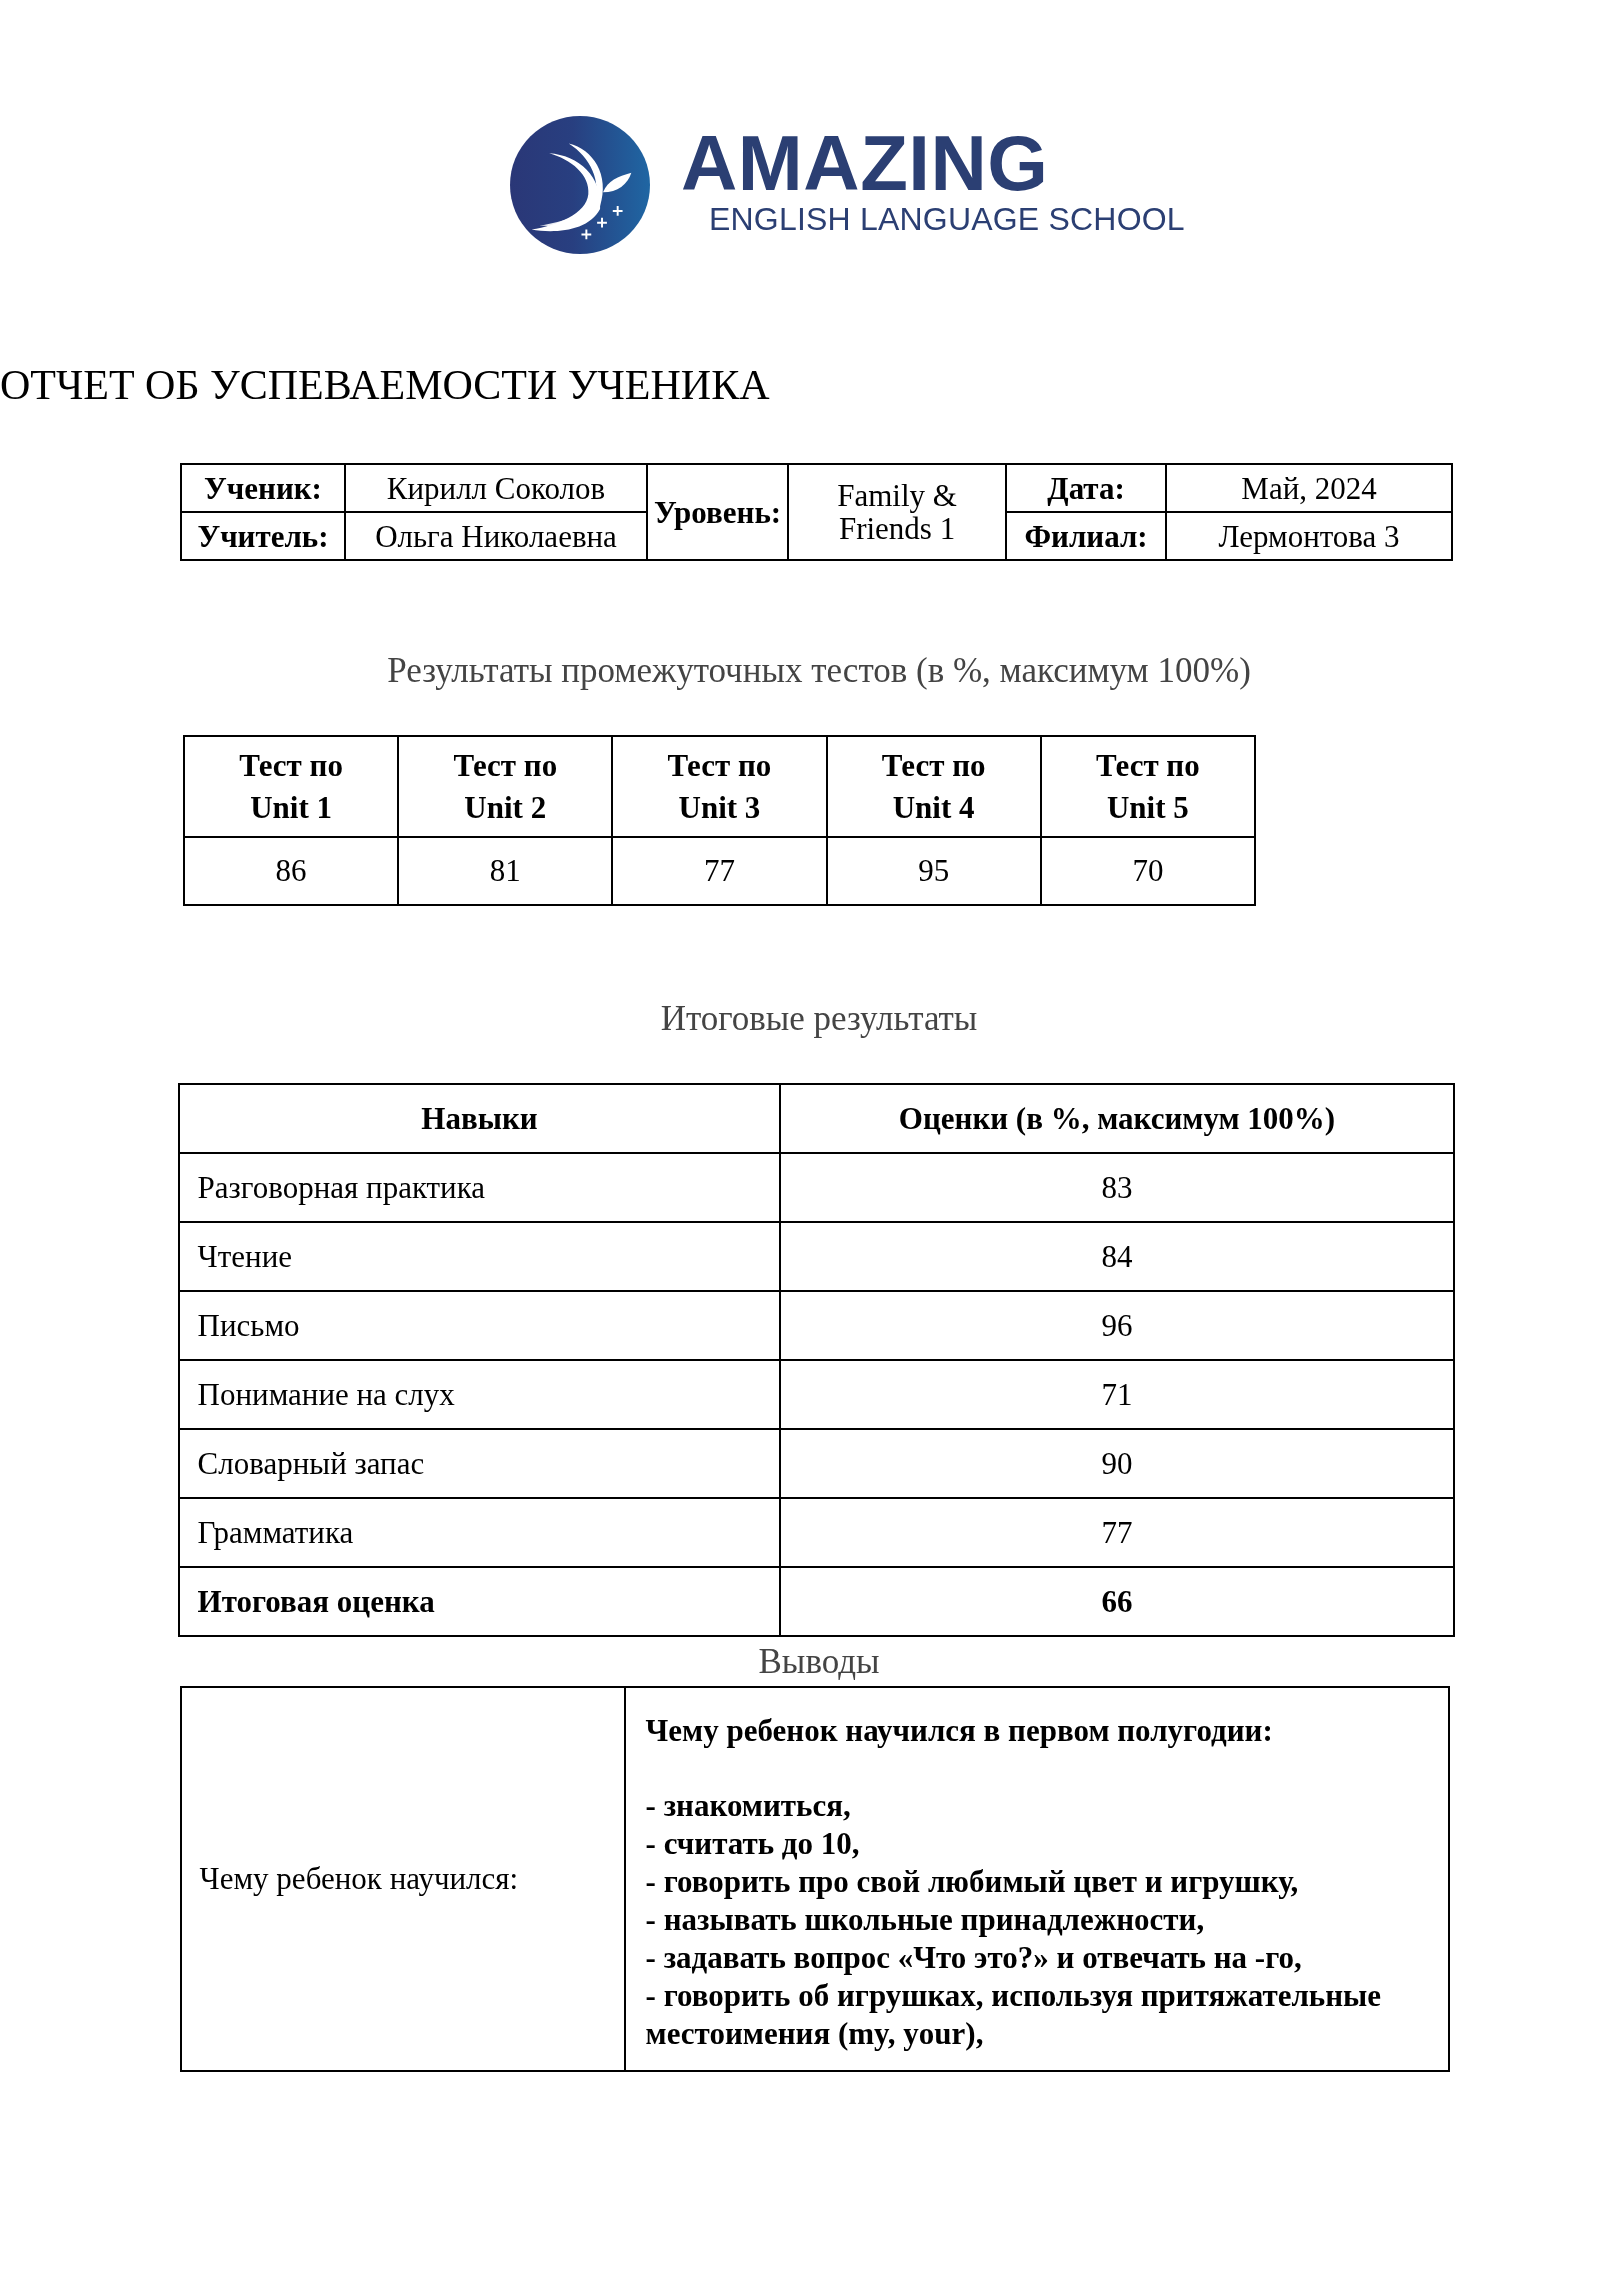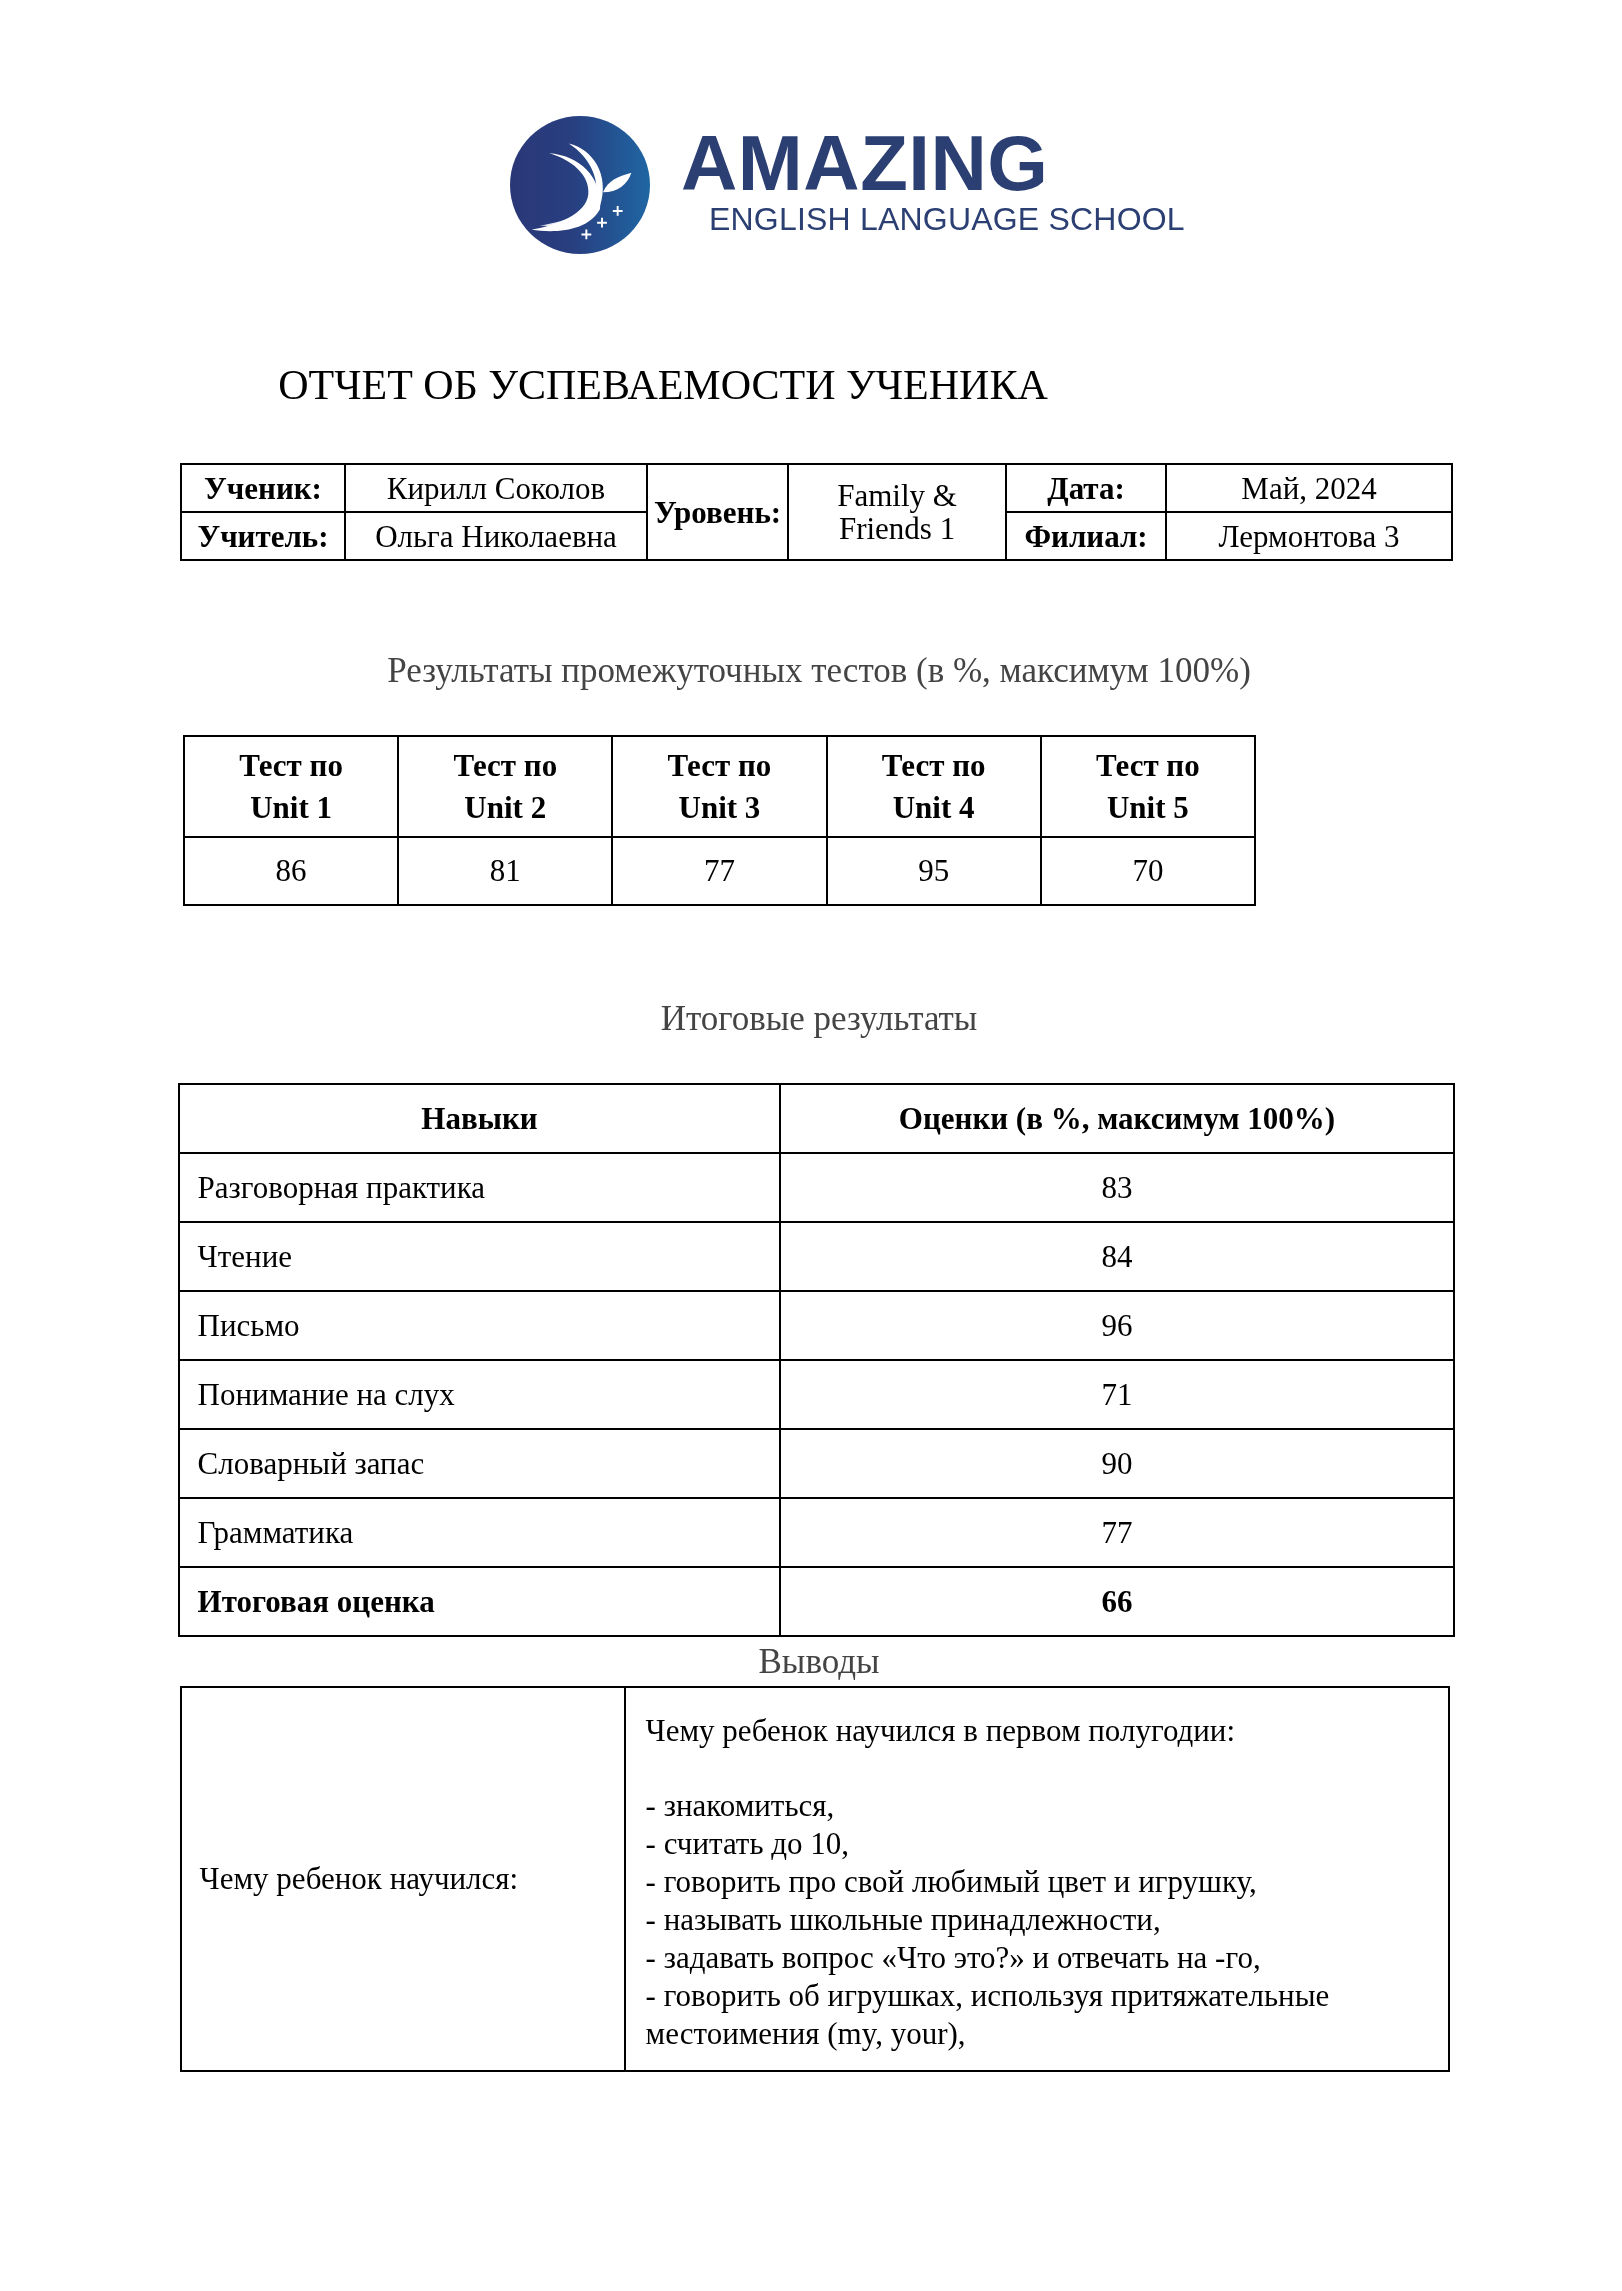--- a/index.html
+++ b/index.html
@@ -9,21 +9,21 @@
     
     .logo { position: absolute; left: 510px; top: 116px; width: 627px; height: 141px; }
     .logo-circle { position: absolute; left: 0; top: 0; width: 140px; height: 138px; border-radius: 50%;
       background: linear-gradient(90deg, #2a3777 0%, #283f80 45%, #1f66a3 100%); overflow: hidden; }
     .logo-circle svg { position: absolute; left: 0; top: 0; width: 140px; height: 138px; }
     .logo-word { position: absolute; left: 171px; top: 7.8px; font-family: "Liberation Sans", "DejaVu Sans", sans-serif;
       font-weight: bold; font-size: 78px; line-height: 78px; color: #2b3f73; letter-spacing: 0.5px; }
     .logo-sub { position: absolute; left: 173px; top: 88px; font-family: "Liberation Sans", "DejaVu Sans", sans-serif;
       font-size: 32px; line-height: 31px; color: #2b3f73; letter-spacing: 0.2px; white-space: nowrap; margin-left: 26px; }
 
-    .title { position: absolute; left: 0; width: 1300px; top: 361px; text-align: center; font-size: 42px; line-height: 49px; margin-left: 13px; }
+    .title { position: absolute; left: 0; width: 1300px; top: 361px; font-size: 42px; line-height: 49px; }
 
     table { border-collapse: collapse; position: absolute; }
     td, th { border: 2.5px solid #000; }
 
     
     .info { left: 180px; top: 463px; width: 1273px; height: 98px; font-size: 31px; }
     .info td { text-align: center; vertical-align: middle; padding: 0 5.9px; line-height: 33px; }
     .info .lbl { font-weight: bold; }
 
     .section-title { position: absolute; left: 0; width: 1622px; text-align: center; font-size: 35px; line-height: 43px; color: #444; margin-left: 8px; }
@@ -39,21 +39,21 @@
     .final td { height: 69px; vertical-align: middle; }
     .final td.skill { width: 601px; padding-left: 17.6px; text-align: left; }
     .final td.score { text-align: center; border-radius: 21px; }
     .final .head td { font-weight: bold; text-align: center; padding-left: 0; }
     .final .total td { font-weight: bold; }
 
     
     .concl { left: 180px; top: 1686px; width: 1270px; height: 380px; font-size: 31px; }
     .concl td { vertical-align: middle; }
     .concl td.left { width: 444px; padding-left: 17.6px; border-radius: 19px; }
-    .concl td.right { padding: 23.5px 17.6px 17.6px 19.6px; vertical-align: top; line-height: 38px; }
+    .concl td.right { padding: 23.5px 17.6px 17.6px 19.6px; vertical-align: top; line-height: 38px; font-weight: bold; }
     .concl .intro { margin-bottom: 37px; display: block; }
     .concl .item { display: block; }
   </style>
 </head>
 <body>
 
 <div class="logo">
   <div class="logo-circle">
     <svg viewBox="0 0 143 141" xmlns="http://www.w3.org/2000/svg">
       <path d="M40 38 C 70 40, 95 62, 92 95 C 80 118, 45 120, 22 116 C 48 112, 78 100, 80 80 C 82 60, 62 44, 40 38 Z" fill="#ffffff"></path>

